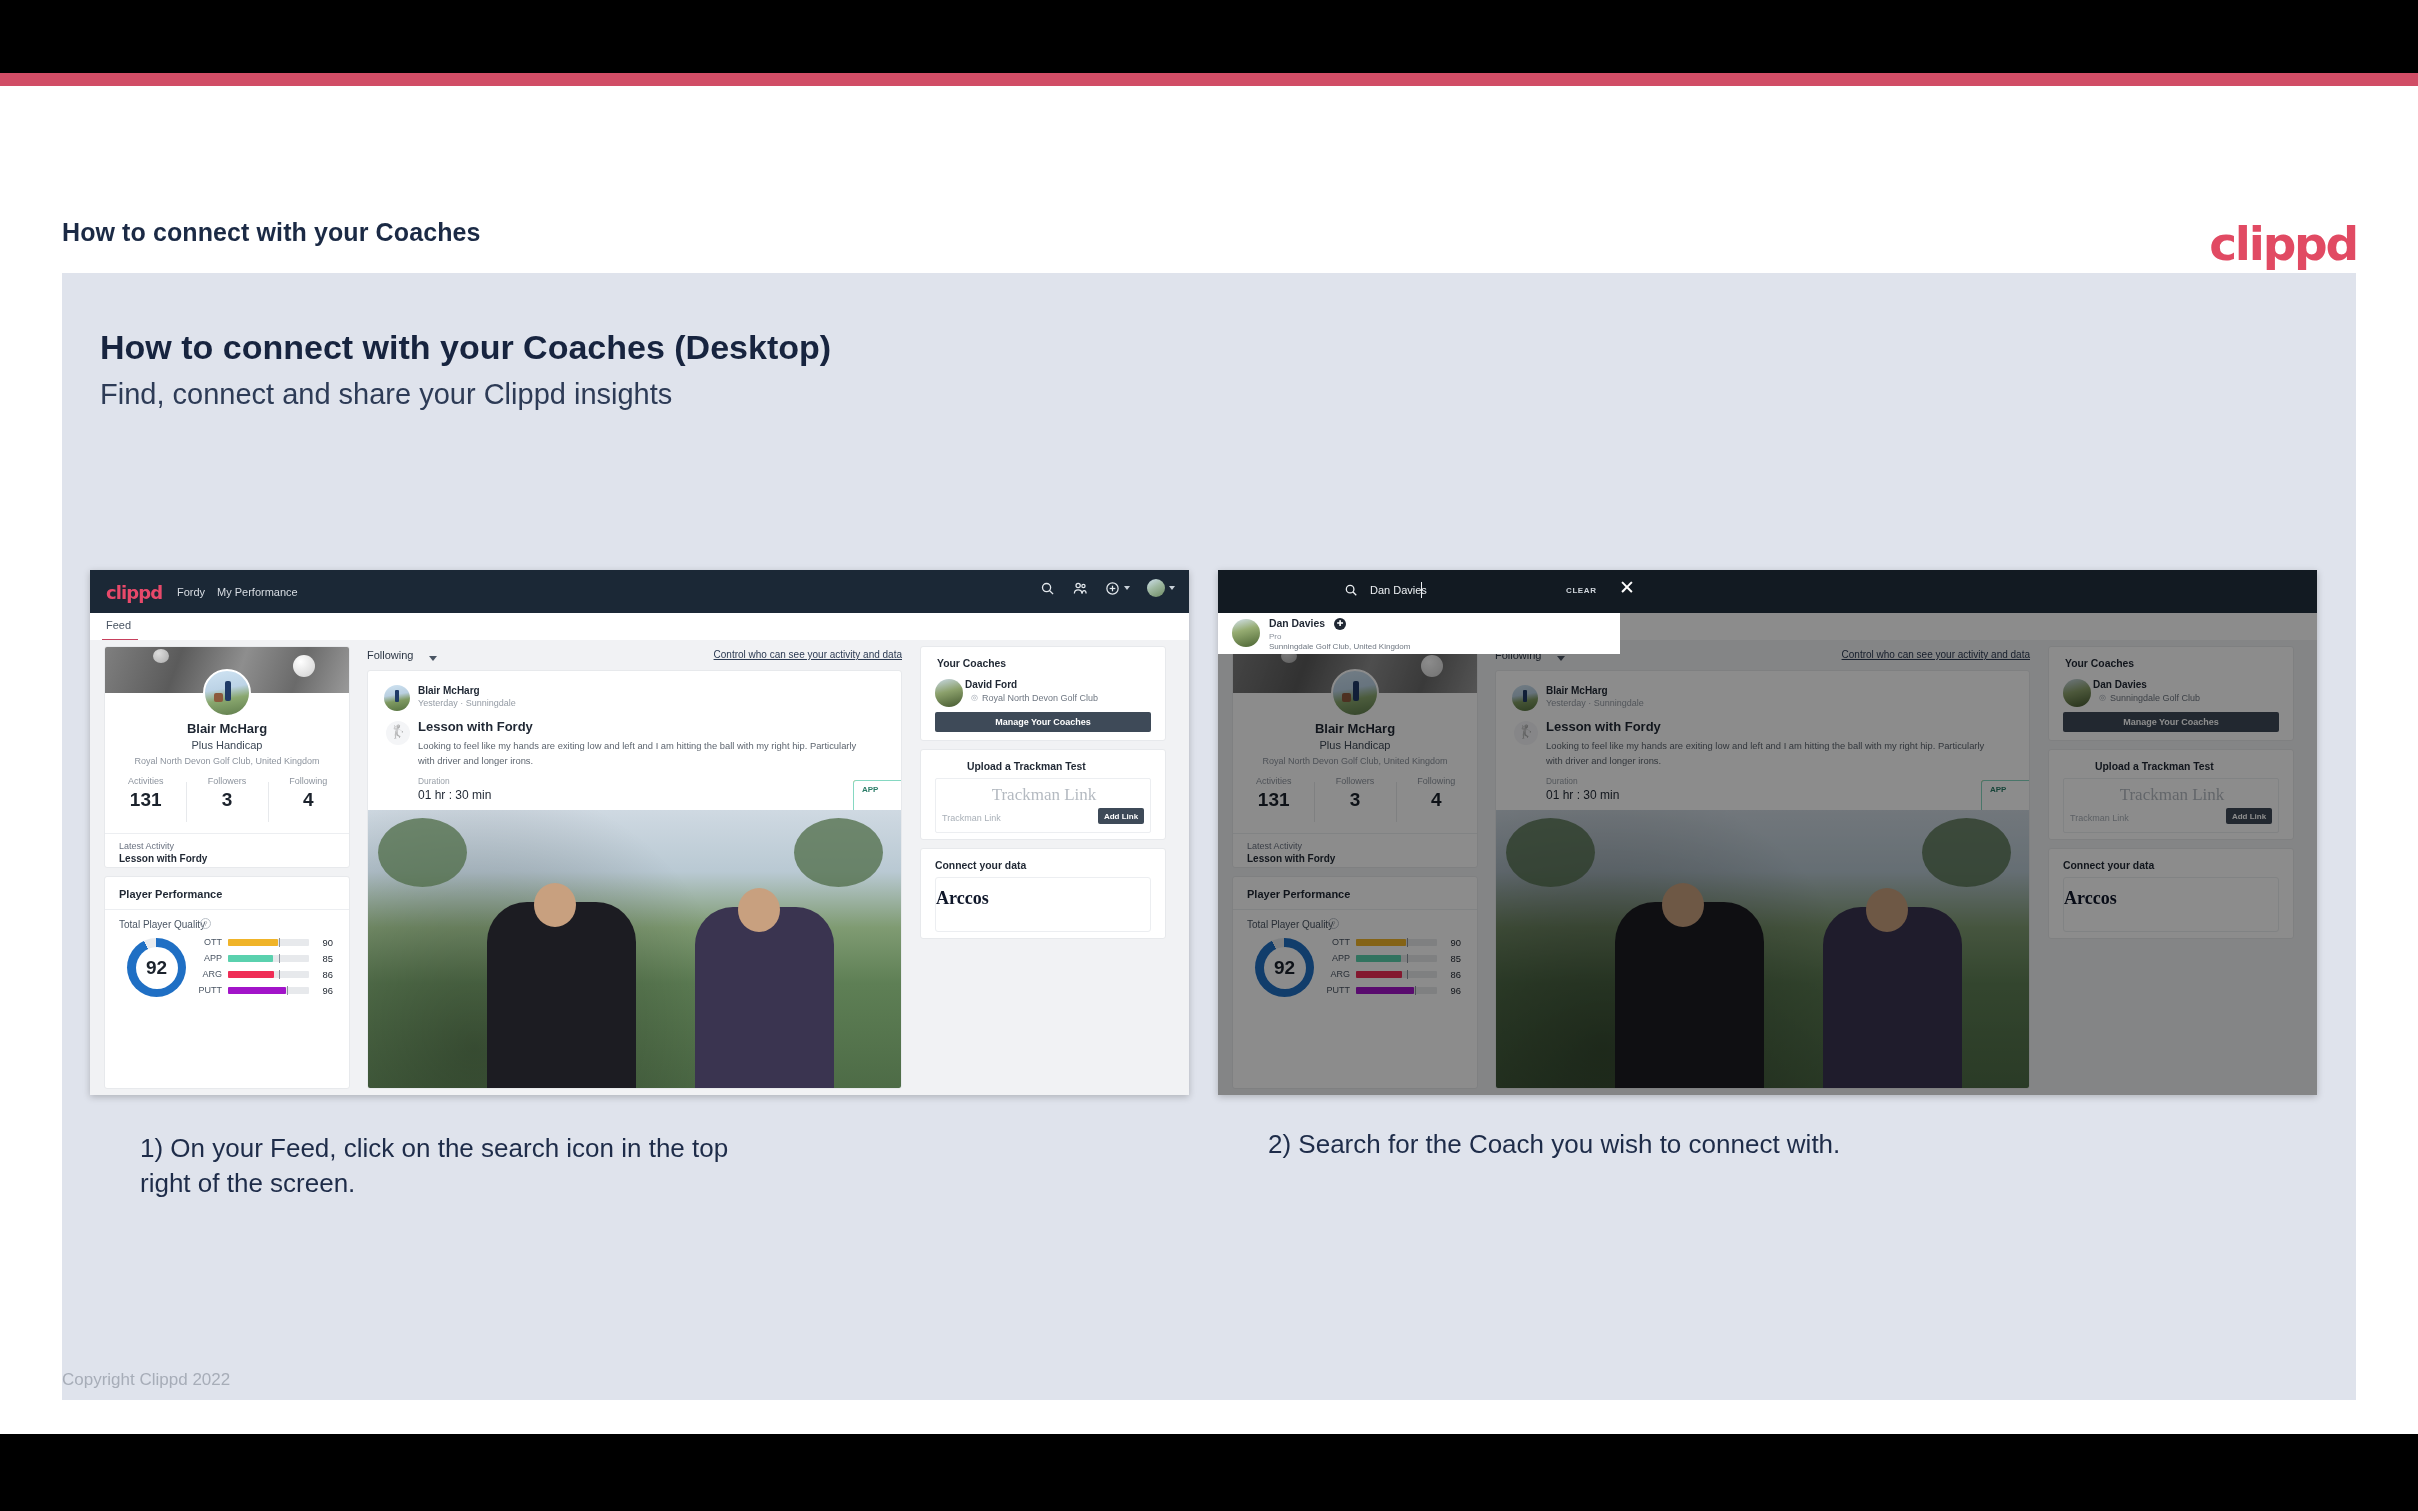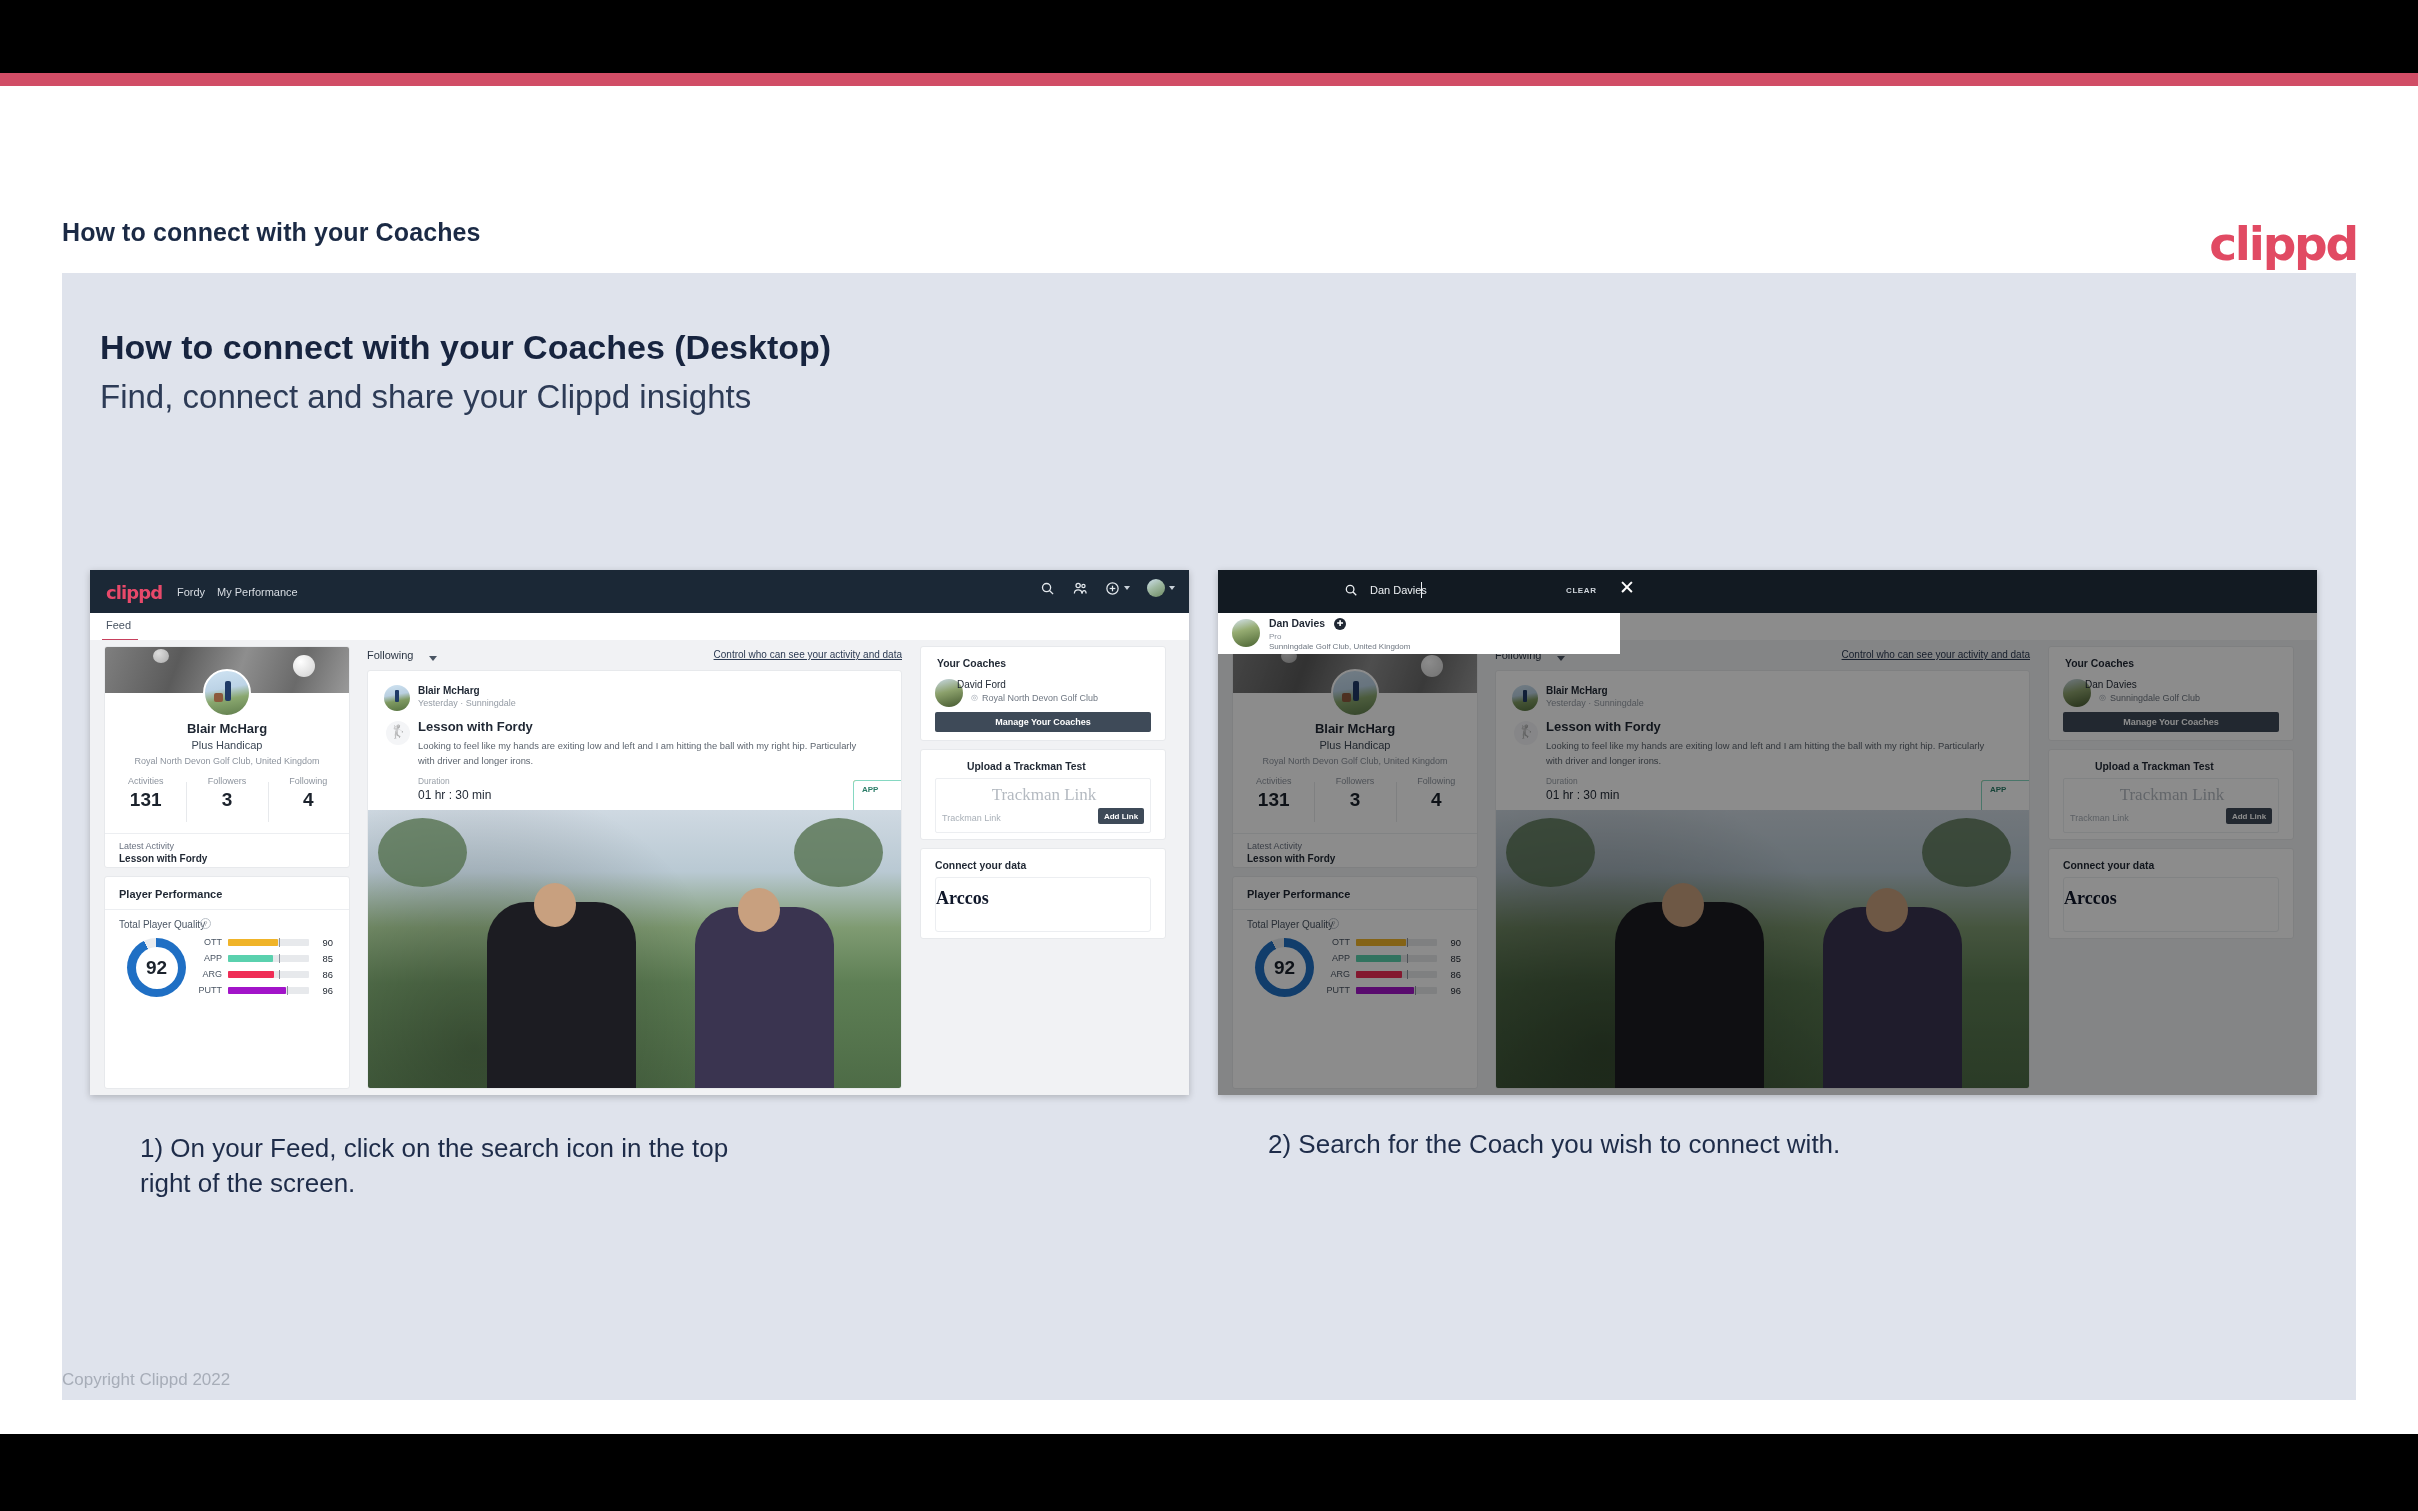--- a/index.html
+++ b/index.html
@@ -33,21 +33,21 @@
   .panel {
     position:absolute; left:62px; top:273px; width:2294px; height:1127px;
     background:#dfe3ec;
   }
   .panel-h1 {
     position:absolute; left:100px; top:328px;
     font-size:34px; font-weight:700; color:#17243f;
   }
   .panel-h2 {
     position:absolute; left:100px; top:378px;
-    font-size:33px; font-weight:400; color:#2d3b56;
+    font-size:29px; font-weight:400; color:#2d3b56;
   }
 
   
   .shot { position:absolute; overflow:hidden; background:#f1f2f4;
           box-shadow:0 2px 7px rgba(0,0,0,.22); }
   #shot1 { left:90px;  top:570px; width:1099px; height:525px; }
   #shot2 { left:1218px; top:570px; width:1099px; height:525px; }
 
   .app { position:absolute; left:0; top:0; width:1099px; height:525px; font-size:11px; }
 
@@ -155,21 +155,21 @@
   .pp-g1 { position:absolute; left:119px; bottom:0; width:149px; height:188px; background:#1c1c22; border-radius:40px 40px 0 0; }
   .pp-g2 { position:absolute; left:327px; bottom:0; width:139px; height:183px; background:#3a3450; border-radius:38px 38px 0 0; }
   .pp-head1 { position:absolute; left:166px; bottom:163px; width:42px; height:44px; background:#c8a07f; border-radius:50%; }
   .pp-head2 { position:absolute; left:370px; bottom:158px; width:42px; height:44px; background:#c8a07f; border-radius:50%; }
 
   
   .coachcard { left:830px; top:6px; width:246px; height:95px; }
   .cc-title { position:absolute; left:16px; top:11px; font-size:10.4px; font-weight:700; color:#1f2733; }
   .cc-av { position:absolute; left:14px; top:32px; width:28px; height:28px; border-radius:50%; overflow:hidden;
            background:linear-gradient(165deg,#c9d9e6 0%,#8ba06b 45%,#44582f 100%); }
-  .cc-name { position:absolute; left:36px; top:32px; font-size:10px; font-weight:400; color:#1f2733; }
+  .cc-name { position:absolute; left:44px; top:32px; font-size:10px; font-weight:700; color:#1f2733; }
   .cc-loc  { position:absolute; left:61px; top:46px; font-size:9px; color:#6f7782; }
   .pinicon { position:absolute; left:50px; top:46px; font-size:8px; color:#a3aab3; }
   .btn-dark { position:absolute; left:14px; top:65px; width:216px; height:20px; background:#3e4a58;
               color:#fff; font-size:9px; font-weight:700; display:flex; align-items:center; justify-content:center;
               border-radius:2px; }
 
   .tmcard { left:830px; top:109px; width:246px; height:91px; }
   .tm-title { position:absolute; left:14px; top:11px; font-size:10.4px; font-weight:700; color:#1f2733;padding-left:32px; }
   .tm-box { position:absolute; left:14px; top:28px; width:216px; height:55px; border:1px solid #eceef1; border-radius:2px; }
   .tm-logo { position:absolute; left:0; top:6px; width:216px; text-align:center;

